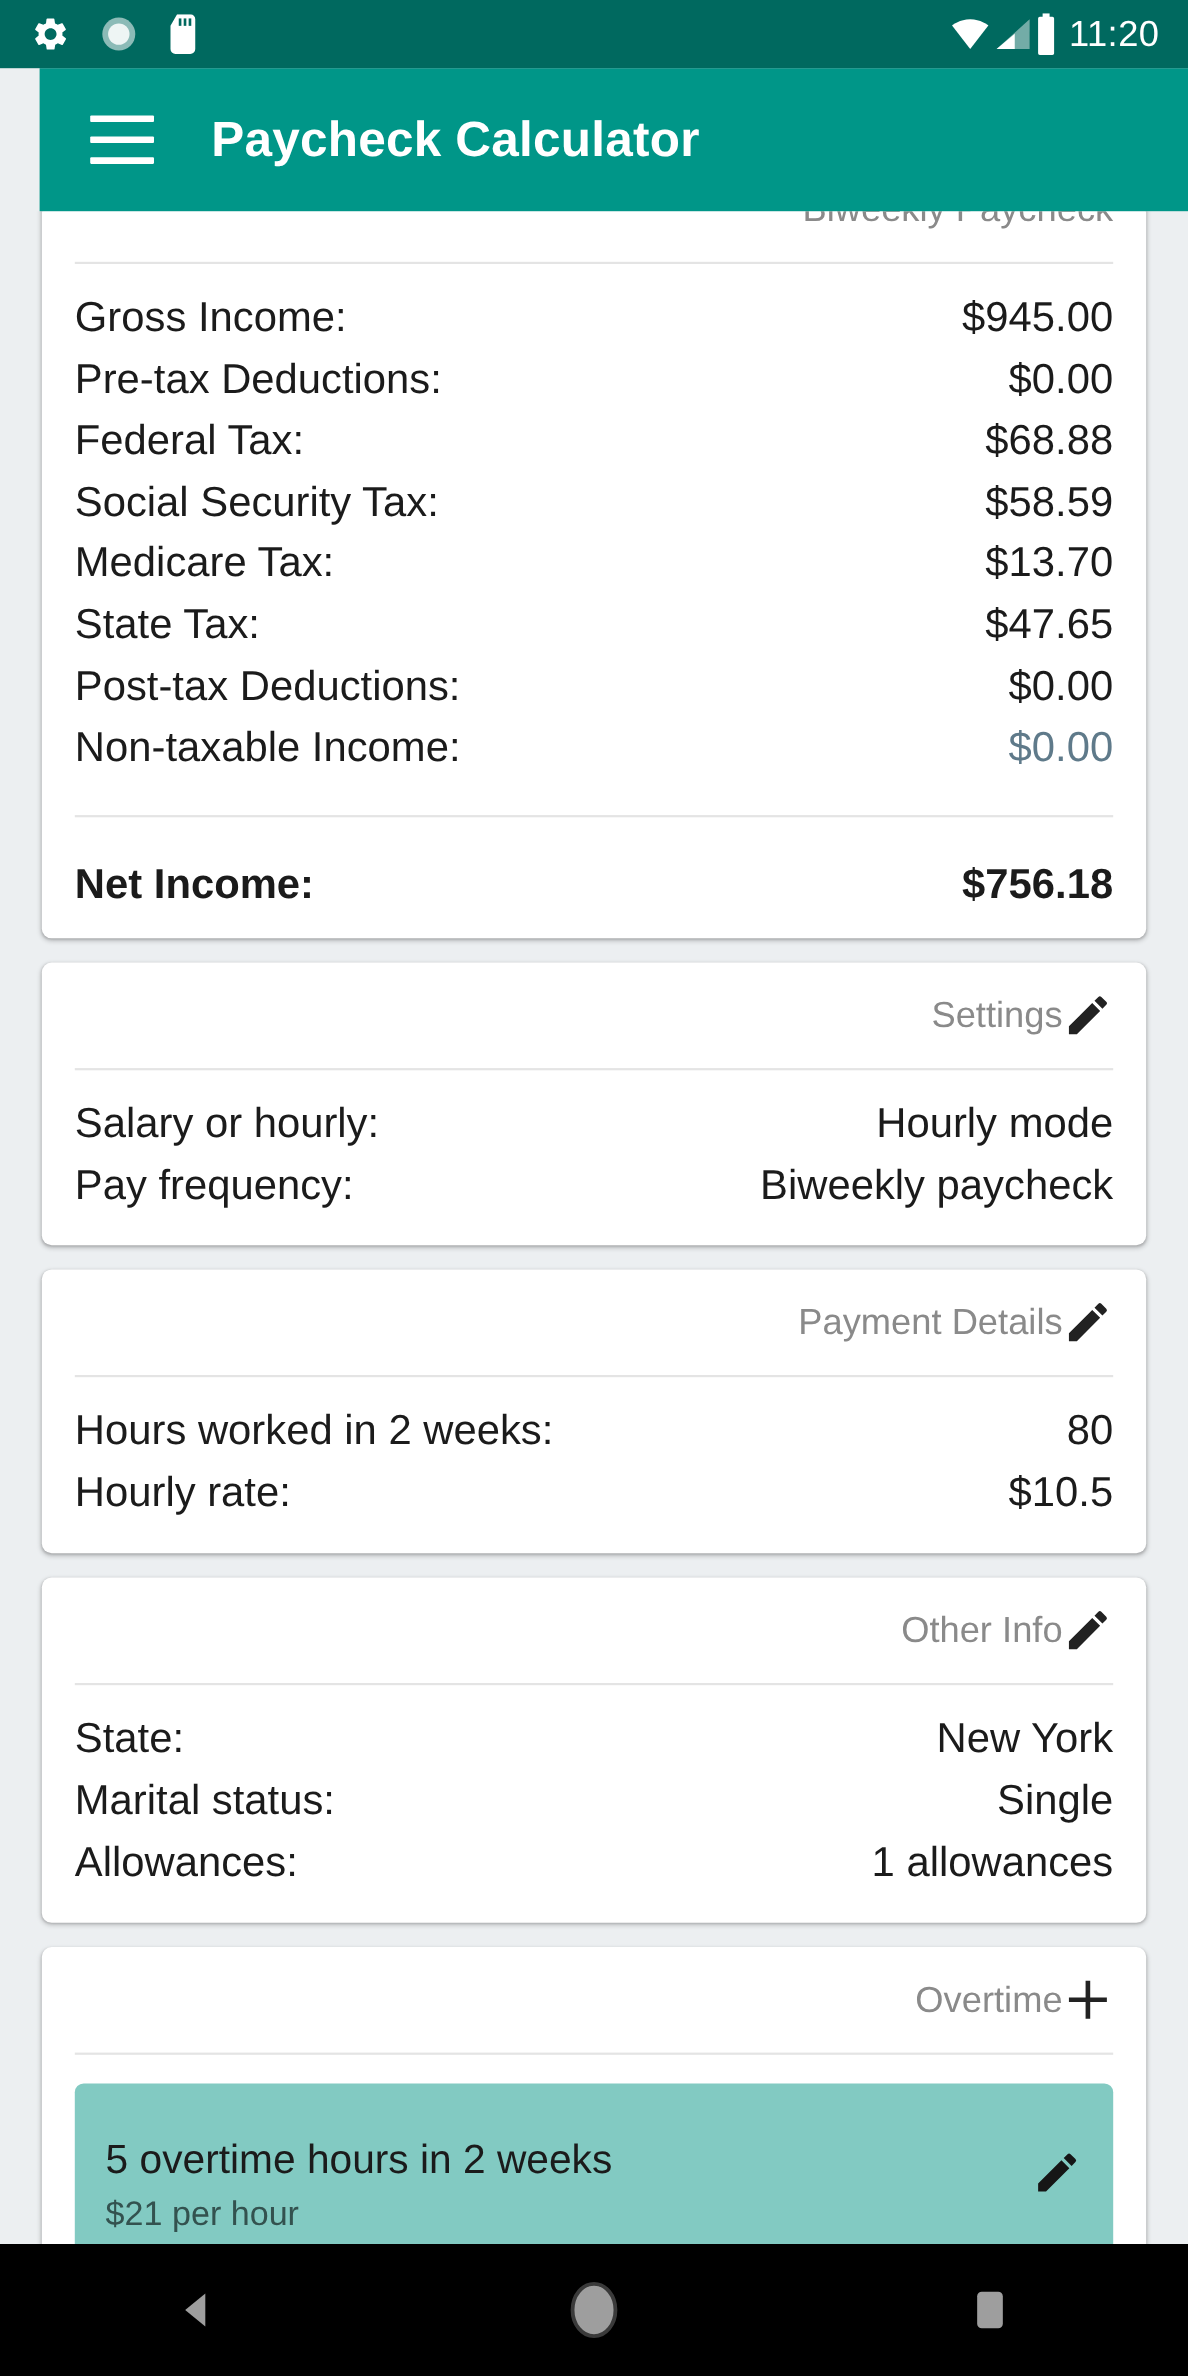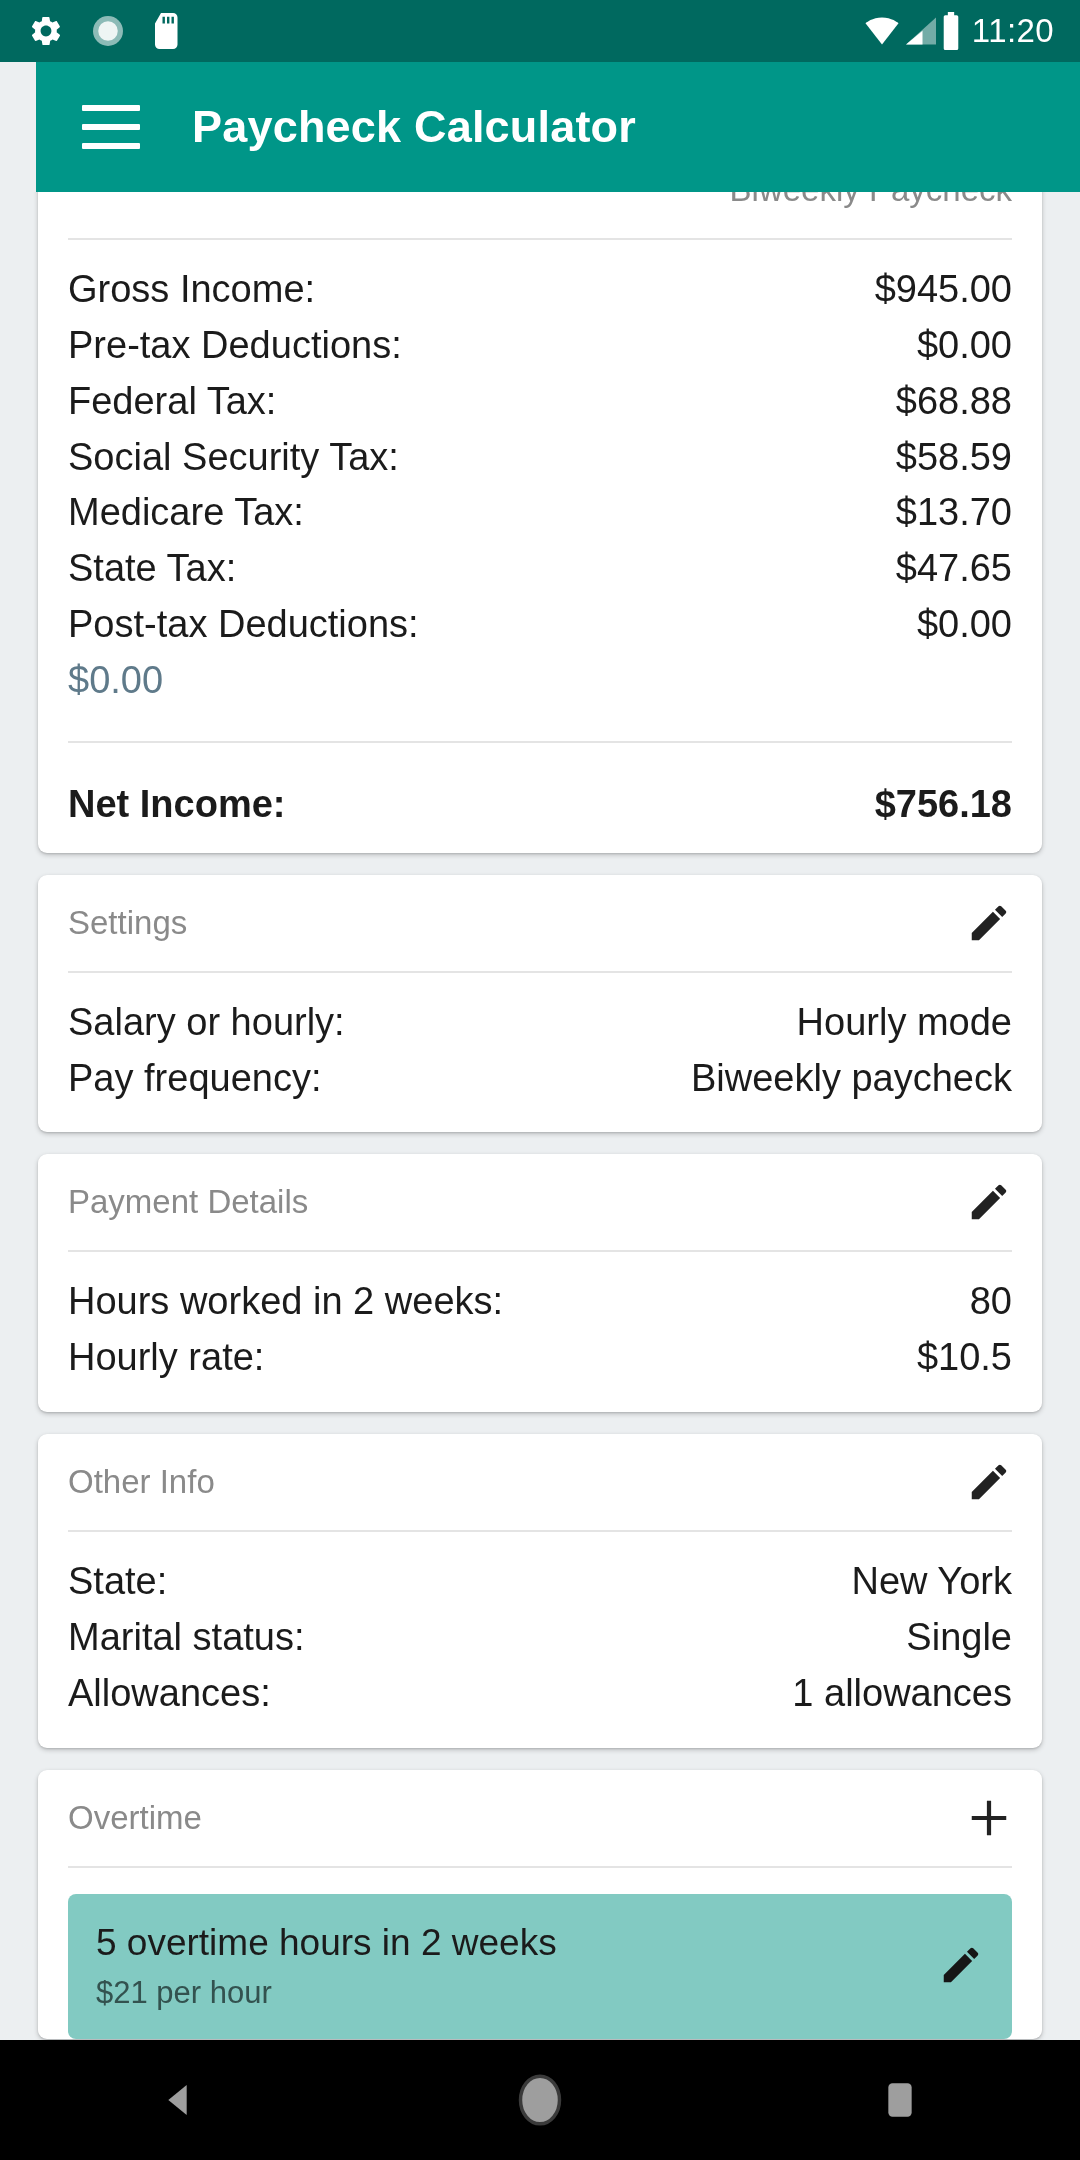--- a/index.html
+++ b/index.html
@@ -39,21 +39,21 @@
     background:#eceff1; overflow:hidden;
   }
   .card{
     background:#fff; border-radius:9px; margin:0 38px 22px 38px;
     box-shadow:0 2px 5px rgba(0,0,0,.20), 0 1px 2px rgba(0,0,0,.12);
     padding:0 30px;
   }
   .card.first{ margin-top:-50px; padding-top:0; }
 
   .card-head{
-    display:flex; align-items:center; justify-content:space-between;
+    display:flex; align-items:center; justify-content:flex-end;
     height:96px;
   }
   .card-title{ color:#8a8a8a; font-size:33px; }
   .card-title.right{ margin-left:auto; }
   .divider{ height:2px; background:#e4e4e4; }
 
   .rows{ padding:22px 0 26px 0; }
   .row{ display:flex; align-items:baseline; justify-content:space-between;
     font-size:38px; color:#1b1b1b; line-height:1.47; }
   .row .label{ white-space:nowrap; }
@@ -63,21 +63,21 @@
 
   .totalsep{ height:2px; background:#e4e4e4; margin-top:6px; }
   .total-wrap{ padding:30px 0 20px 0; }
 
   
   .chip{
     background:#82cac2; border-radius:8px; margin:26px 0 30px 0;
     padding:26px 28px 28px 28px; display:flex; align-items:center;
     justify-content:space-between;
   }
-  .chip-main{ font-size:37px; color:#1b1b1b; line-height:1.22; }
+  .chip-main{ font-size:37px; color:#1b1b1b; line-height:1.22;margin-top:20px; }
   .chip-sub{ font-size:31px; color:#33524f; margin-top:10px; }
 
   .pencil{ width:46px; height:46px; flex:0 0 auto; }
   .plus{ width:46px; height:46px; flex:0 0 auto; }
 
   
   .navbar{
     position:absolute; bottom:0; left:0; width:1080px; height:120px;
     background:#000; display:flex; align-items:center; justify-content:space-around;
     z-index:30;
@@ -160,20 +160,21 @@
         </div>
         <div class="row">
           <span class="label">State Tax:</span>
           <span class="value">$47.65</span>
         </div>
         <div class="row">
           <span class="label">Post-tax Deductions:</span>
           <span class="value">$0.00</span>
         </div>
         <div class="row">
+          <span class="label">Non-taxable Income:</span>
           <span class="value muted">$0.00</span>
         </div>
       </div>
       <div class="totalsep"></div>
       <div class="total-wrap">
         <div class="row total">
           <span class="label">Net Income:</span>
           <span class="value">$756.18</span>
         </div>
       </div>

